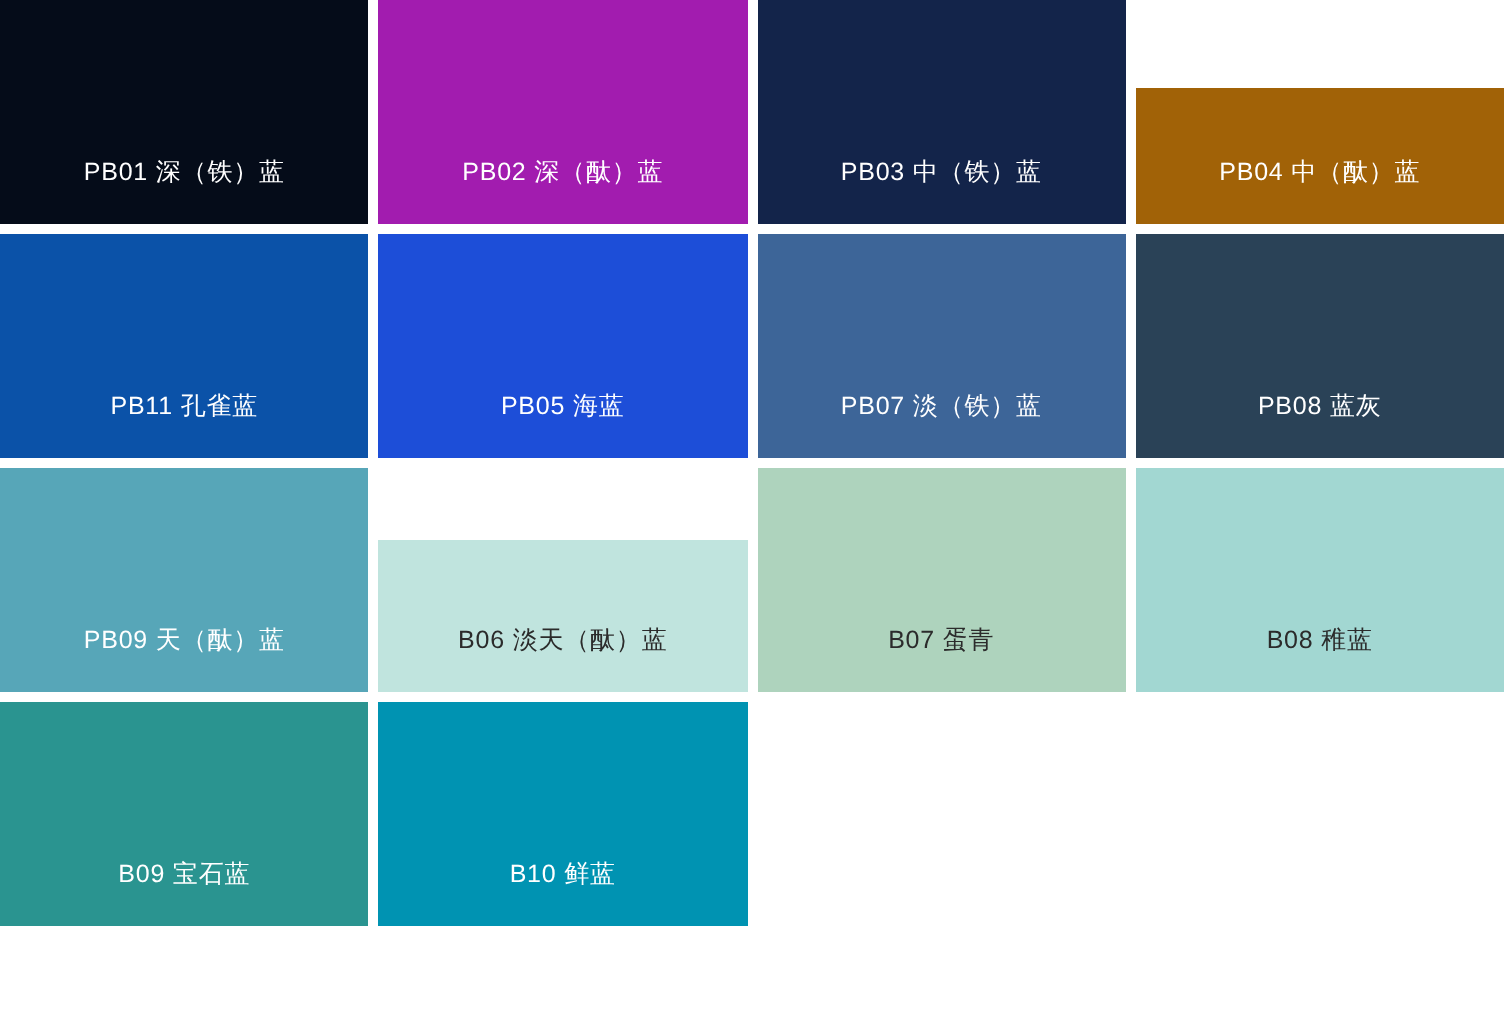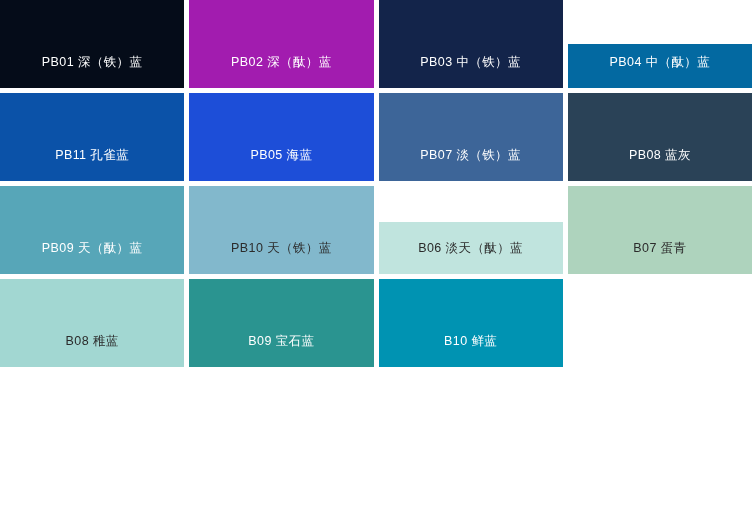--- a/index.html
+++ b/index.html
@@ -8,21 +8,21 @@
     background: #ffffff;
   }
   body {
     width: 752px;
     height: 517px;
     overflow: hidden;
     font-family: "Liberation Sans", "DejaVu Sans", sans-serif;
   }
   #palette-grid {
     width: 752px;
-    height: 367px;
+    height: 463px;
     display: grid;
     grid-template-columns: repeat(4, 1fr);
     grid-template-rows: repeat(4, 1fr);
     gap: 5px;
     box-sizing: border-box;
     background: #ffffff;
   }
   .swatch {
     position: relative;
     display: flex;
@@ -51,40 +51,37 @@
 <div id="palette-grid" style="background: rgb(255, 255, 255);">
     <div class="swatch light-text" style="background: rgb(5, 12, 25);">
       <span class="swatch-label">PB01 深（铁）蓝</span>
     </div>
     <div class="swatch light-text" style="background: #a21caf;">
       <span class="swatch-label">PB02 深（酞）蓝</span>
     </div>
     <div class="swatch light-text" style="background: rgb(19, 36, 74);">
       <span class="swatch-label">PB03 中（铁）蓝</span>
     </div>
-    <div class="swatch light-text" style="background: #0369a1; margin-top: 44px;">
+    <div class="swatch light-text" style="background: #a16207; margin-top: 44px;">
       <span class="swatch-label">PB04 中（酞）蓝</span>
     </div>
     <div class="swatch light-text" style="background: rgb(11, 82, 168);">
       <span class="swatch-label">PB11 孔雀蓝</span>
     </div>
     <div class="swatch light-text" style="background: #1d4ed8;">
       <span class="swatch-label">PB05 海蓝</span>
     </div>
     <div class="swatch light-text" style="background: rgb(61, 101, 152); justify-content: center;">
       <span class="swatch-label">PB07 淡（铁）蓝</span>
     </div>
     <div class="swatch light-text" style="background: rgb(42, 66, 87);">
       <span class="swatch-label">PB08 蓝灰</span>
     </div>
     <div class="swatch light-text" style="background: rgb(87, 166, 184);">
       <span class="swatch-label">PB09 天（酞）蓝</span>
-    </div>
-    <div class="swatch dark-text" style="background: rgb(130, 184, 204);">
-      <span class="swatch-label">PB10 天（铁）蓝</span>
     </div>
     <div class="swatch dark-text" style="background: rgb(192, 228, 222); margin-top: 36px;">
       <span class="swatch-label">B06 淡天（酞）蓝</span>
     </div>
     <div class="swatch dark-text" style="background: rgb(174, 211, 189);">
       <span class="swatch-label">B07 蛋青</span>
     </div>
     <div class="swatch dark-text" style="background: rgb(162, 215, 210);">
       <span class="swatch-label">B08 稚蓝</span>
     </div>

